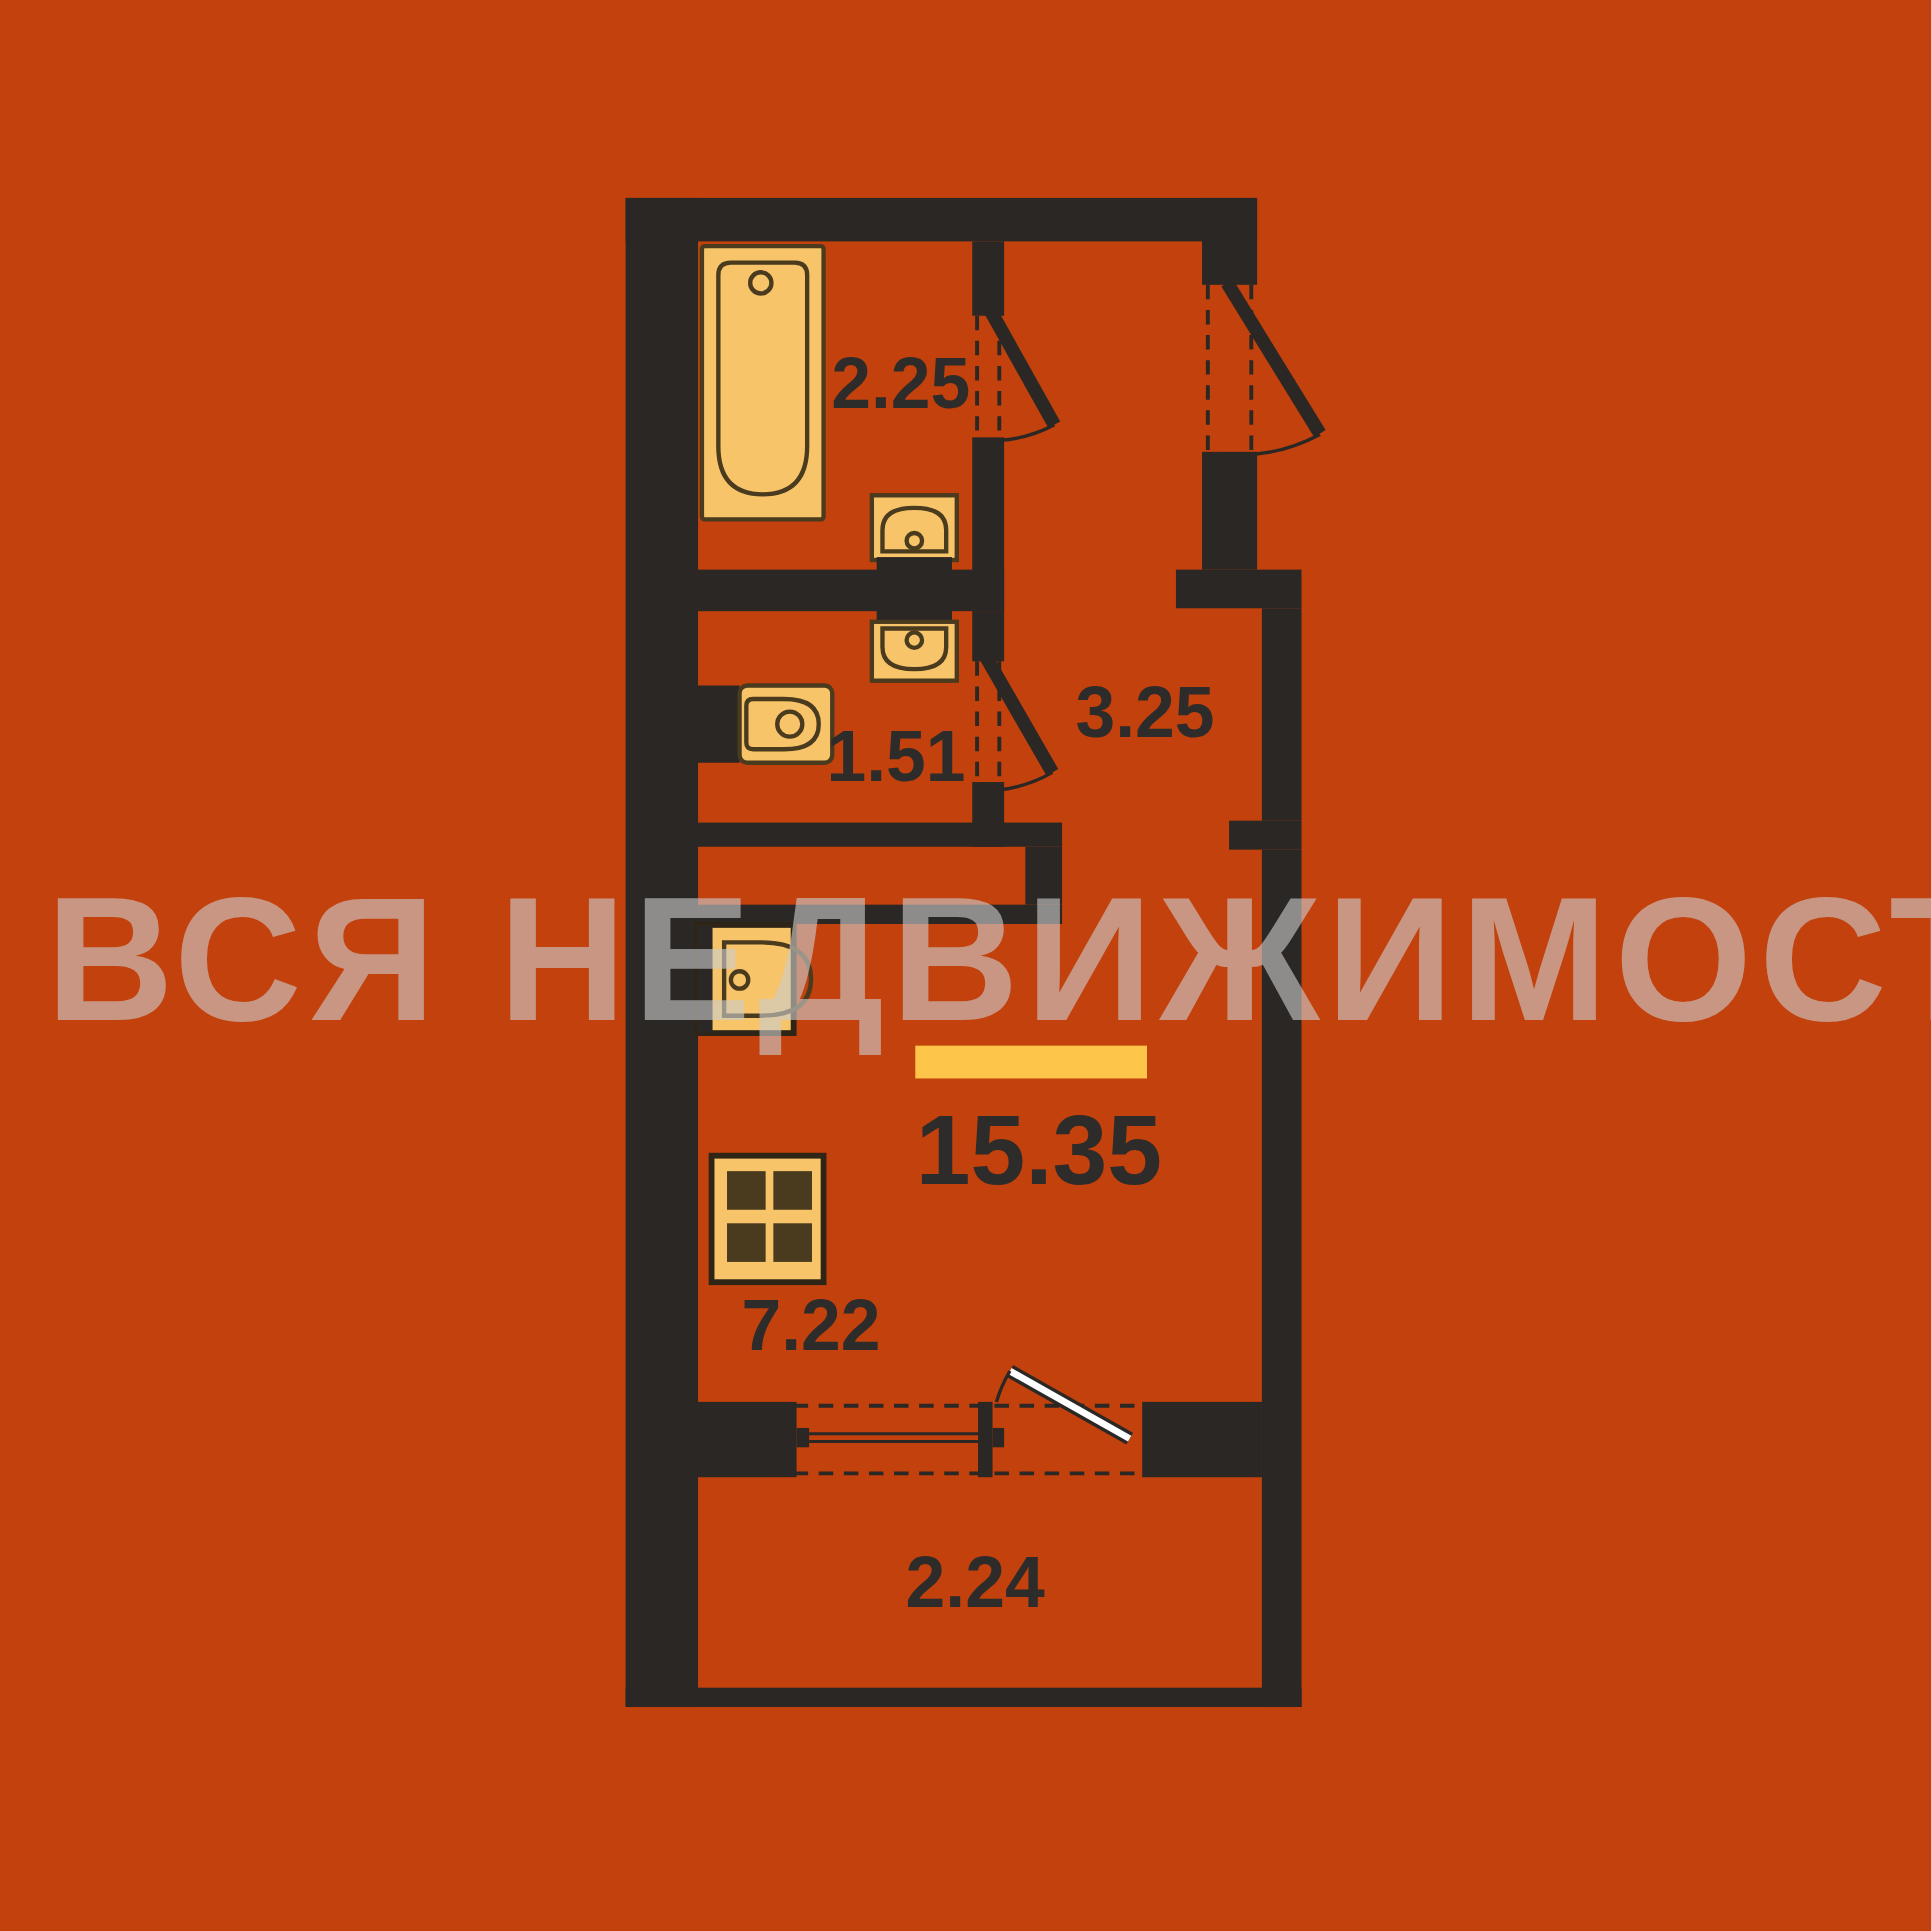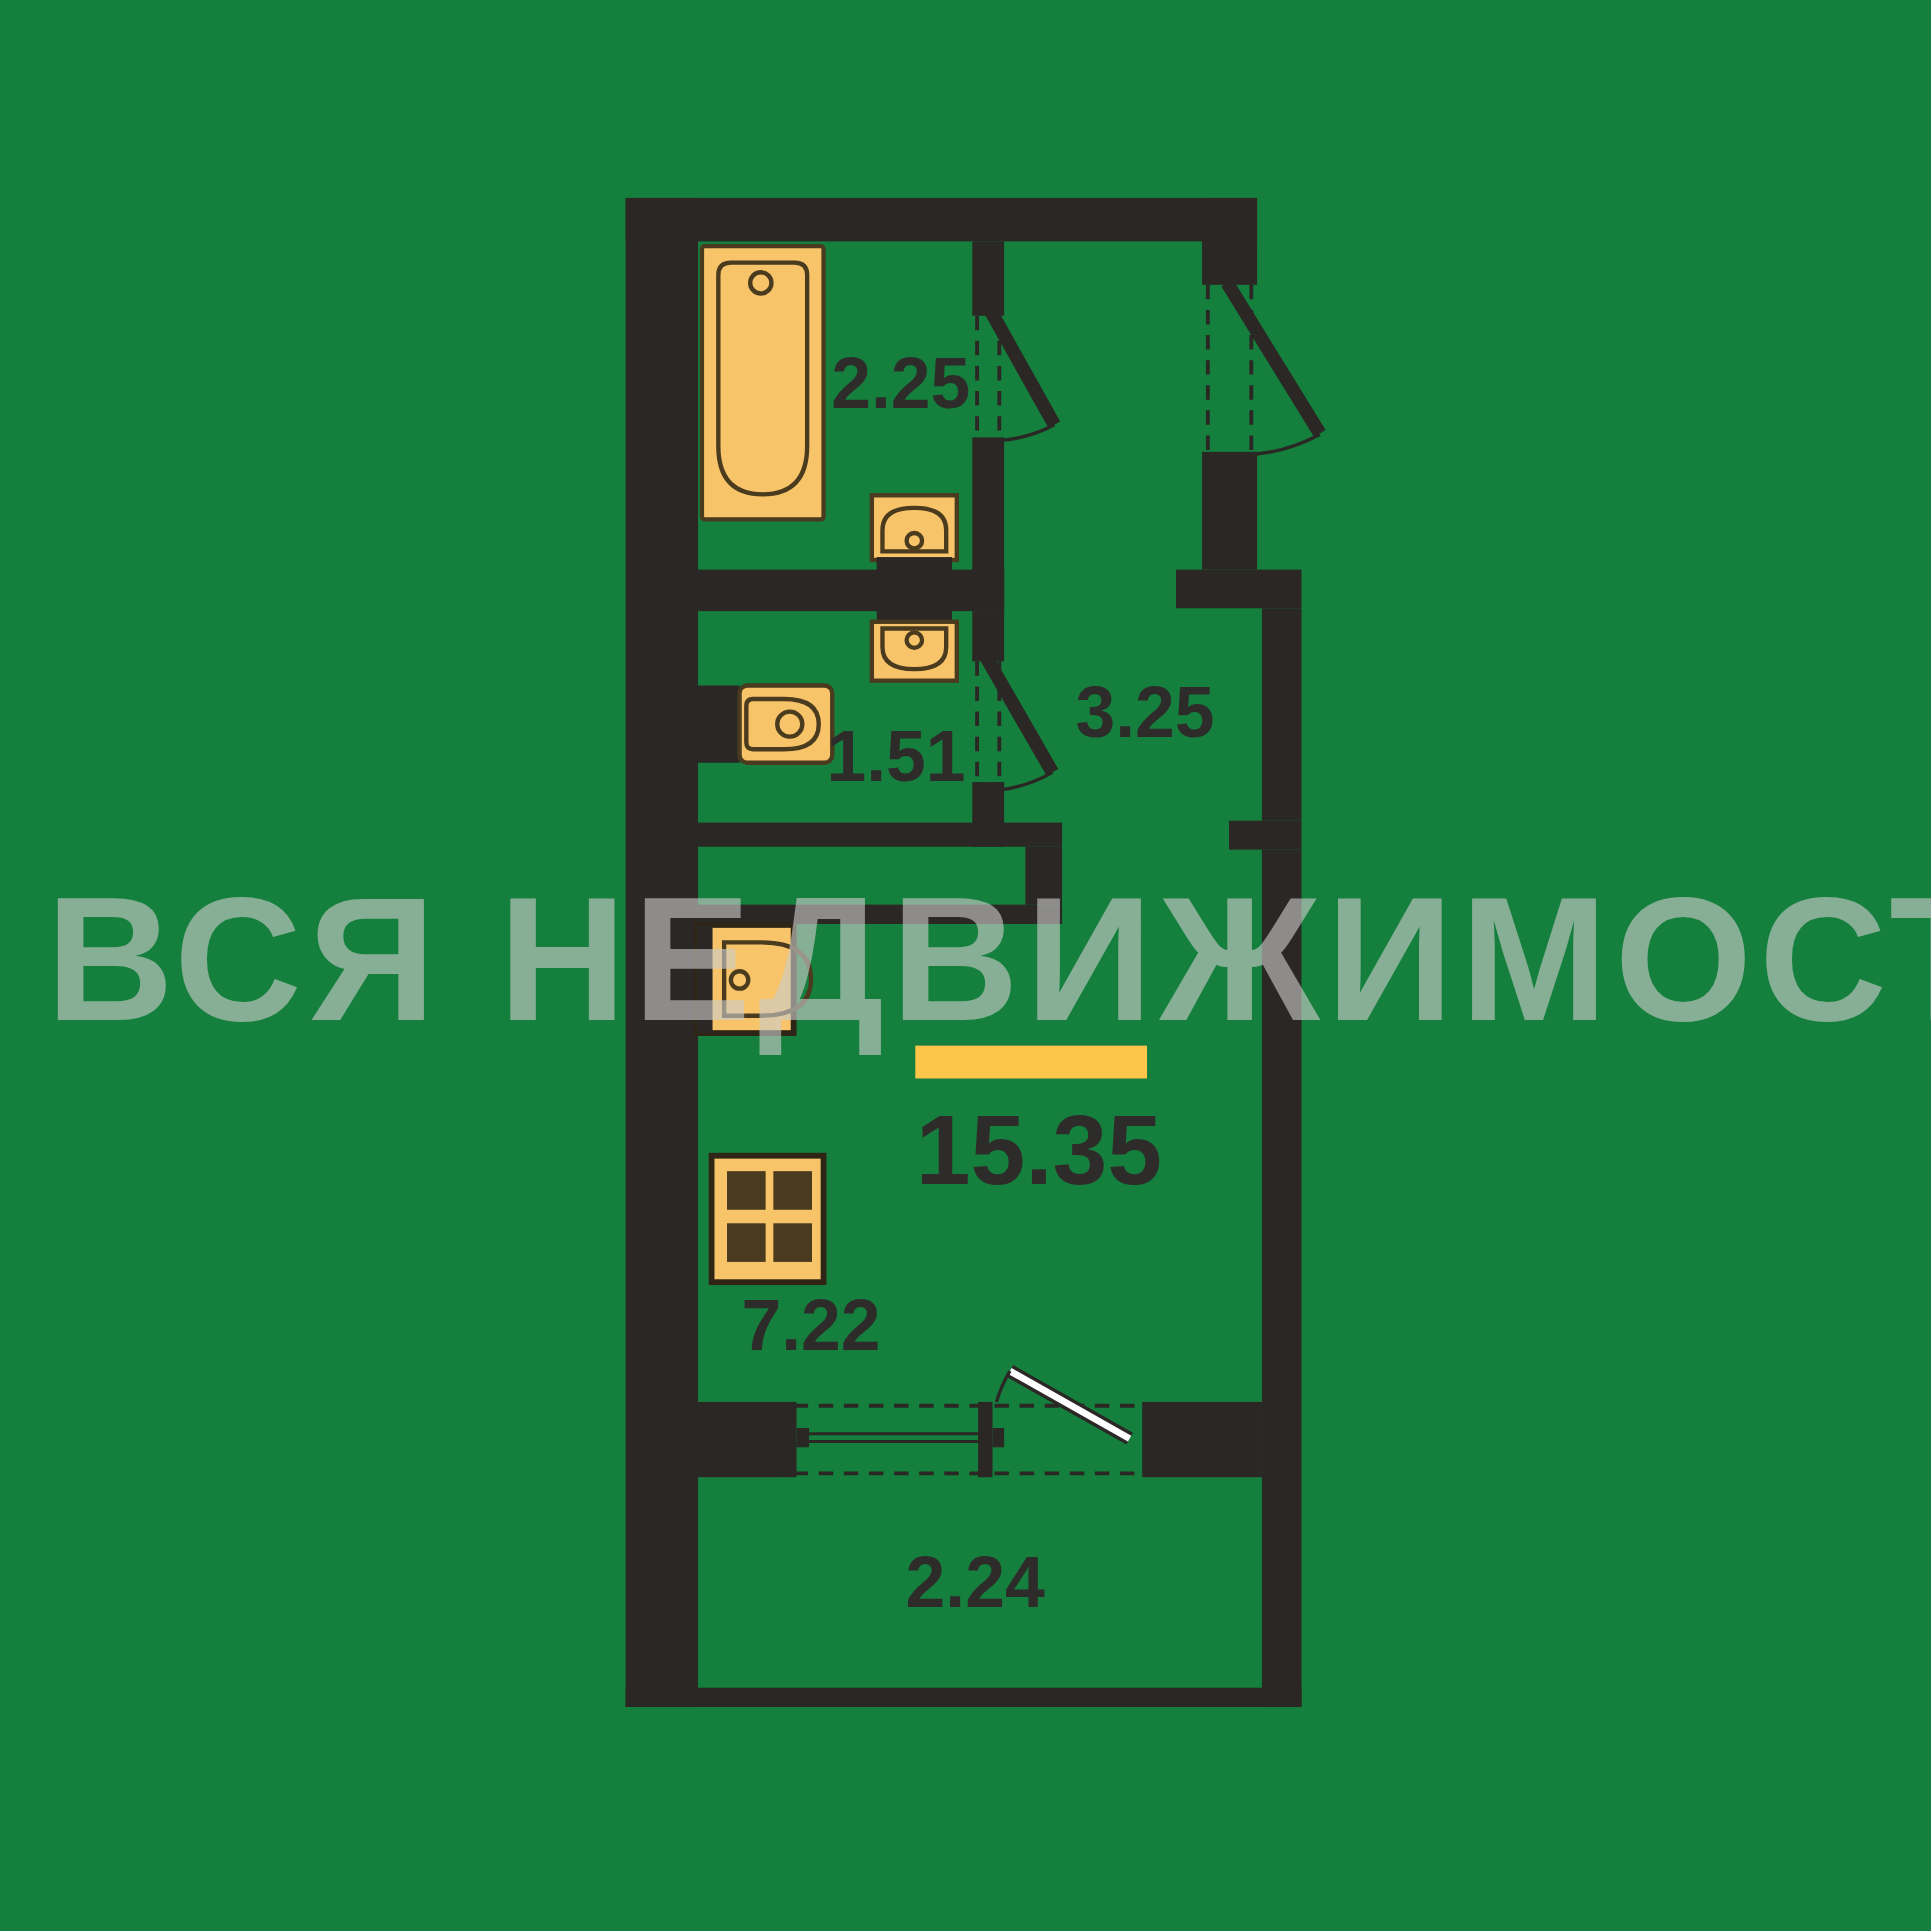--- a/index.html
+++ b/index.html
@@ -1,16 +1,16 @@
 <!DOCTYPE html>
 <html style="--wall: #2a2724; --fixture: #f7c469; --fixture2: #f9cf82; --fixture_stroke: #4a3a1e; --fixture_frame: #2f2516; --highlight: #fdc64b; --label: #2e2c2a; --watermark: rgba(203,203,203,0.62);"><head>
 <meta charset="utf-8">
 <style>
   html,body{margin:0;padding:0;background:#ffffff;}
-  .page{position:relative;width:1931px;height:1931px;background:#15803d;overflow:hidden;
+  .page{position:relative;width:1931px;height:1931px;background:#c2410c;overflow:hidden;
         font-family:"Liberation Sans", sans-serif;}
   svg{position:absolute;left:0;top:0;}
   .wall rect{fill:var(--wall);}
   .wallfill{fill:var(--wall);}
   .jamb{stroke:var(--wall);stroke-width:4;stroke-dasharray:15 11;fill:none;}
   .leaf{stroke:var(--wall);stroke-width:14;fill:none;stroke-linecap:butt;}
   .leaf-core{stroke:#ffffff;stroke-width:7;fill:none;}
   .swing{stroke:var(--wall);stroke-width:3.5;fill:none;}
   .fx{fill:var(--fixture);stroke:var(--fixture_stroke);stroke-width:4.5;}
   .fx-line{fill:none;stroke:var(--fixture_stroke);stroke-width:4.5;}

